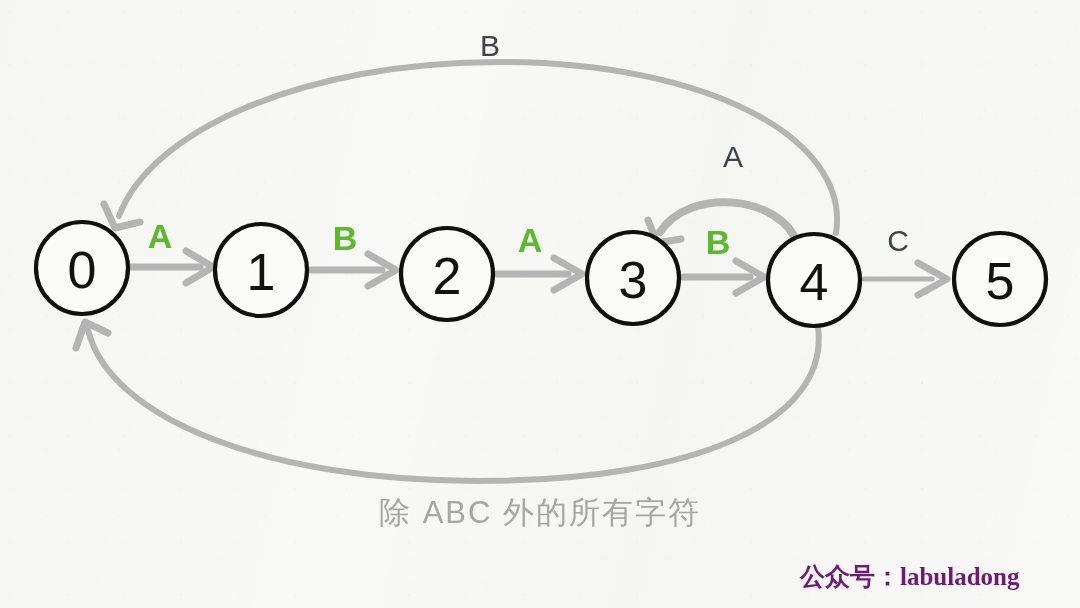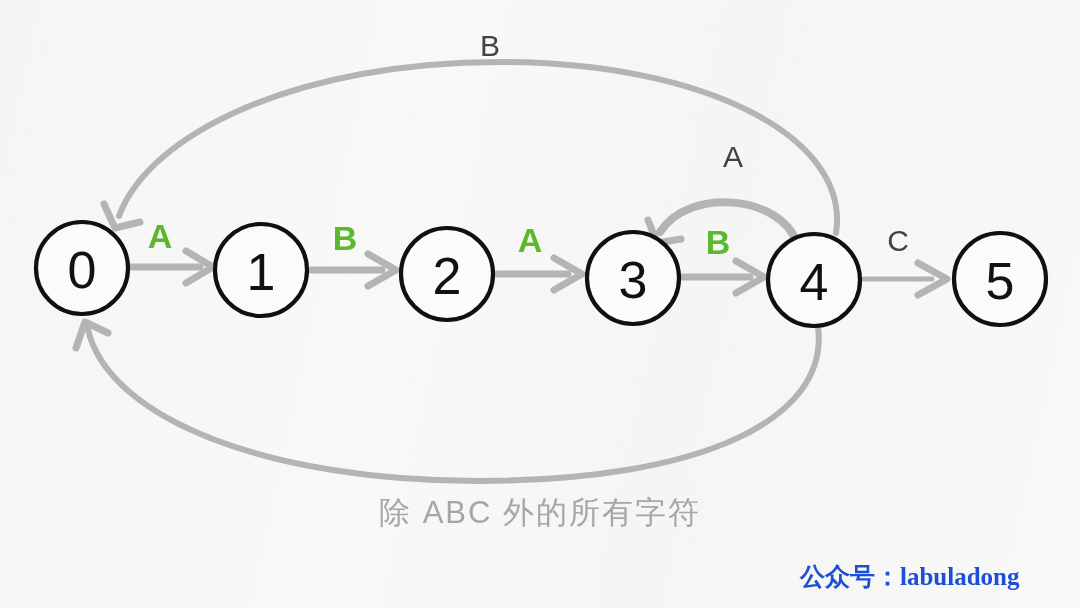--- a/index.html
+++ b/index.html
@@ -84,21 +84,21 @@
     font-size: 31px;
     letter-spacing: 2px;
     color: #a6a6a6;
     white-space: nowrap;
   }
   .watermark {
     position: absolute;
     font-family: "Liberation Serif", "DejaVu Serif", serif;
     font-size: 25px;
     font-weight: 700;
-    color: #1d4ed8;
+    color: #701a75;
     white-space: nowrap;
   }
 </style>
 </head>
 <body>
 
 <div id="stage">
 
   <div id="paper-texture"></div>
 

